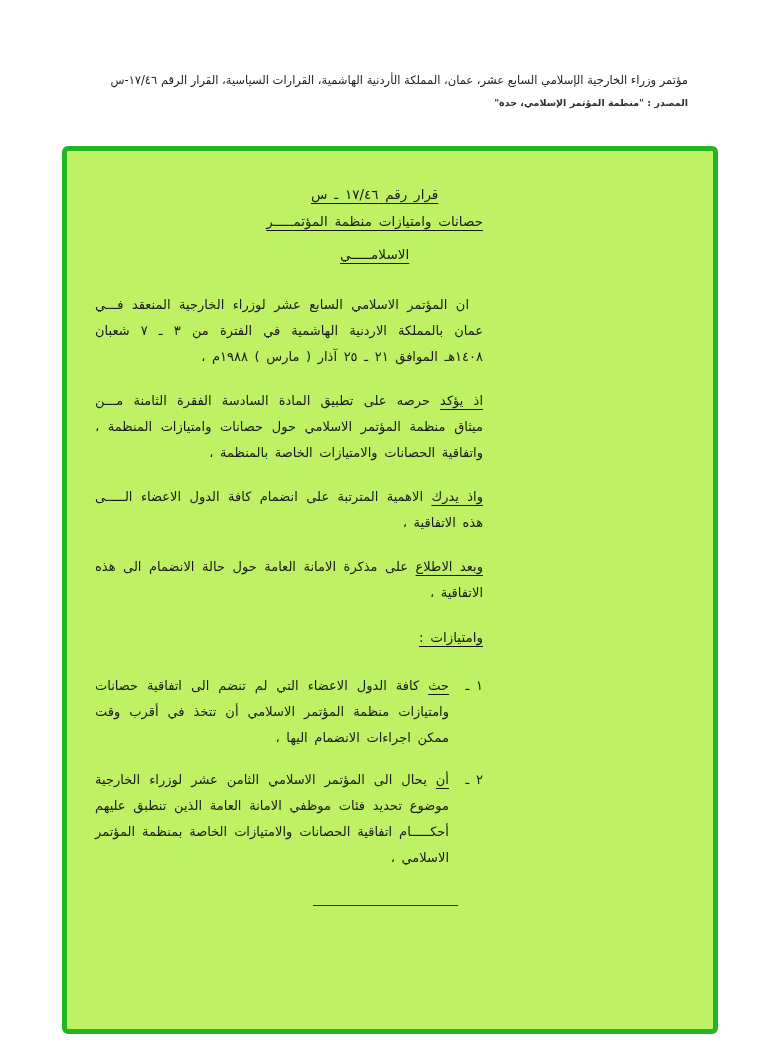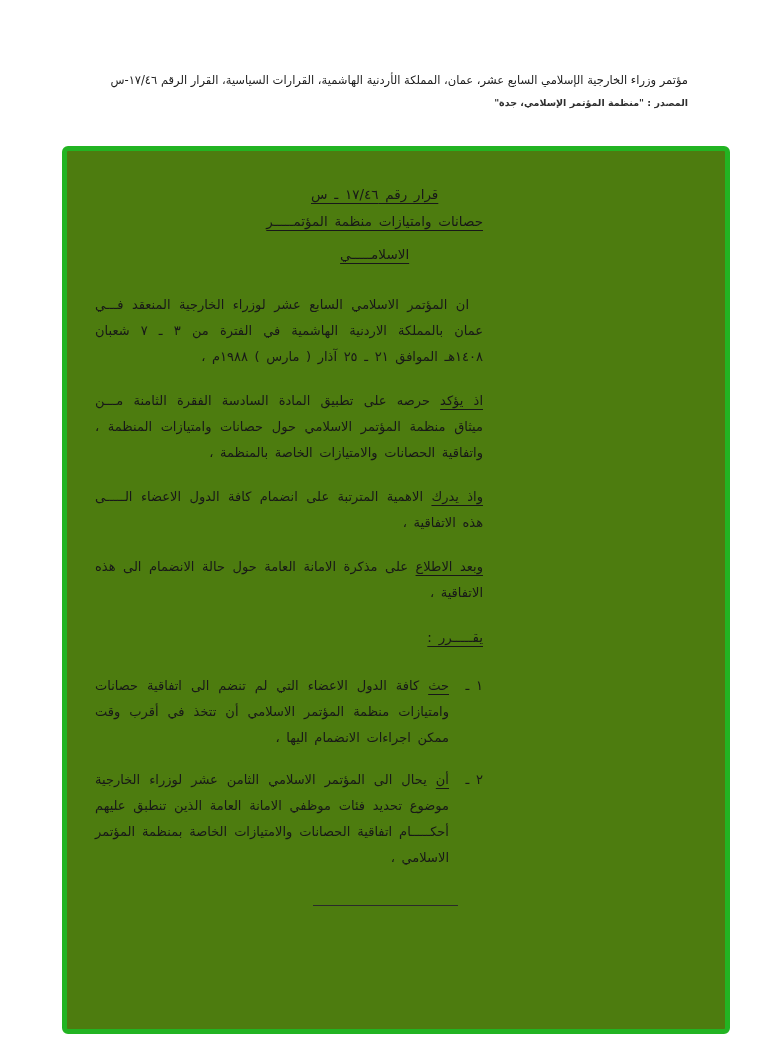--- a/index.html
+++ b/index.html
@@ -32,22 +32,21 @@
     color:#2e2e2e;
   }
 
   
   .doc-frame {
     position:absolute;
     left:62px; top:146px;
     width:646px; height:878px;
     border:5px solid #22b422;
     border-radius:6px;
-    background:#4d7c0f;
-    padding-left:12px;
+    background:#bef264;
   }
 
   
   .doc-content {
     position:absolute;
     left:28px; top:30px;
     width:388px;
     direction:rtl;
     font-size:13px;
     line-height:26px;
@@ -135,21 +134,21 @@
       <span class="lead">واذ يدرك</span>
       <span>الاهمية المترتبة على انضمام كافة الدول الاعضاء الـــــى هذه الاتفاقية ،</span>
     </p>
 
     <p class="para">
       <span class="lead">وبعد الاطلاع</span>
       <span>على مذكرة الامانة العامة حول حالة الانضمام الى هذه الاتفاقية ،</span>
     </p>
 
     <div class="decision-heading">
-      <span class="lead">يقـــــرر :</span>
+      <span class="lead">وامتيازات :</span>
     </div>
 
     <div class="decision-item">
       <div class="item-number">١ ـ</div>
       <div class="item-body">
         <span class="lead">حث</span>
         <span>كافة الدول الاعضاء التي لم تنضم الى اتفاقية حصانات وامتيازات منظمة المؤتمر الاسلامي أن تتخذ في أقرب وقت ممكن اجراءات الانضمام اليها ،</span>
       </div>
     </div>
 

